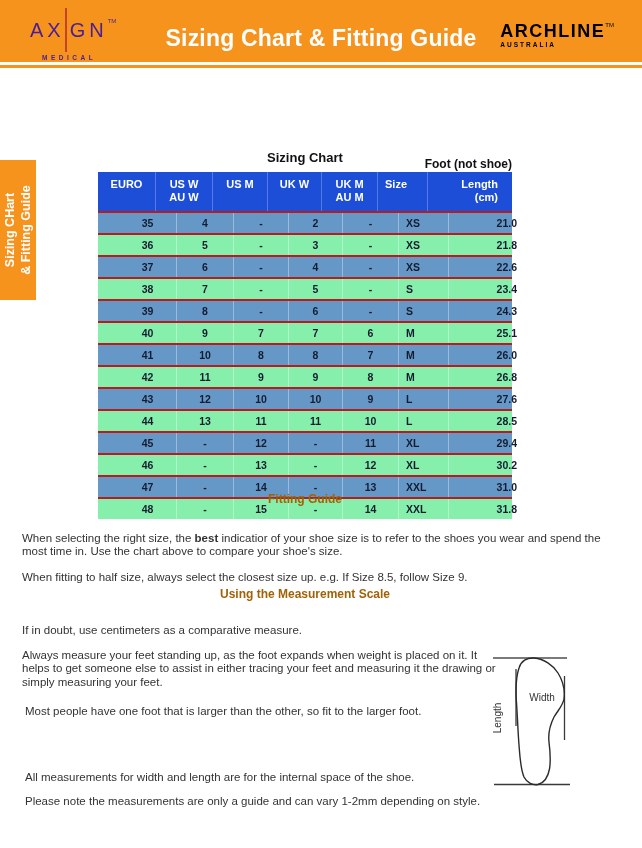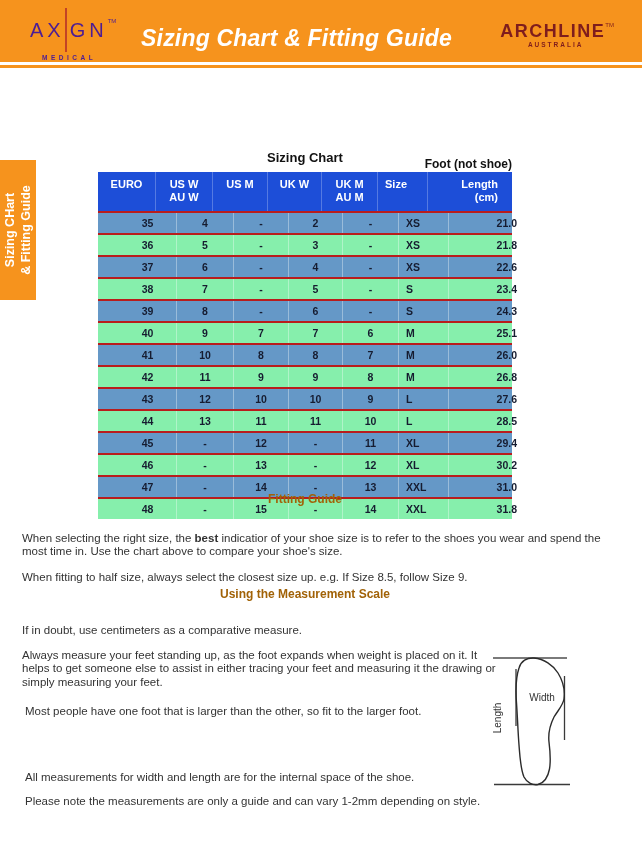--- a/index.html
+++ b/index.html
@@ -13,24 +13,24 @@
   .header { position:absolute; left:0; top:0; width:642px; height:62px; background:#F6931D; }
   .header-rule { position:absolute; left:0; top:65px; width:642px; height:2.5px; background:#F6931D; }
 
   .axign { position:absolute; left:30px; top:8px; color:#4c1d95; }
   .axign-main { display:flex; align-items:flex-start; }
   .axign-word { font-size:20px; letter-spacing:4px; font-weight:400; padding-top:12px; line-height:20px; }
   .axign-line { width:2px; height:44px; background:#C24326; margin:0 3px 0 0; }
   .axign-tm { font-size:6px; padding-top:10px; }
   .axign-sub { font-size:6.5px; font-weight:bold; letter-spacing:3.5px; margin-top:2px; padding-left:12px; }
 
-  .page-title { position:absolute; left:141px; top:25px; width:360px; 
-    color:#fff; font-size:23px; font-weight:bold; letter-spacing:0.2px;font-style:italic; }
-
-  .archline { position:absolute; right:28px; top:22px; text-align:center; color:#7f1d1d; }
+  .page-title { position:absolute; left:141px; top:25px; width:360px; text-align:center;
+    color:#fff; font-size:23px; font-weight:bold; letter-spacing:0.2px; }
+
+  .archline { position:absolute; right:28px; top:22px; text-align:left; color:#000000; }
   .archline-row { display:flex; align-items:flex-start; justify-content:flex-end; }
   .archline-name { font-size:18px; font-weight:600; letter-spacing:1.5px; line-height:18px; }
   .archline-tm { font-size:6px; }
   .archline-sub { font-size:6.5px; font-weight:bold; letter-spacing:2px; margin-top:1px; padding-right:3px; }
 
   
   .side-tab { position:absolute; left:0; top:160px; width:36px; height:140px; background:#F6931D;
     display:flex; align-items:center; justify-content:center; }
   .side-tab-inner { transform:rotate(-90deg); white-space:nowrap; text-align:center;
     color:#fff; font-weight:bold; font-size:12.5px; line-height:16px; }

